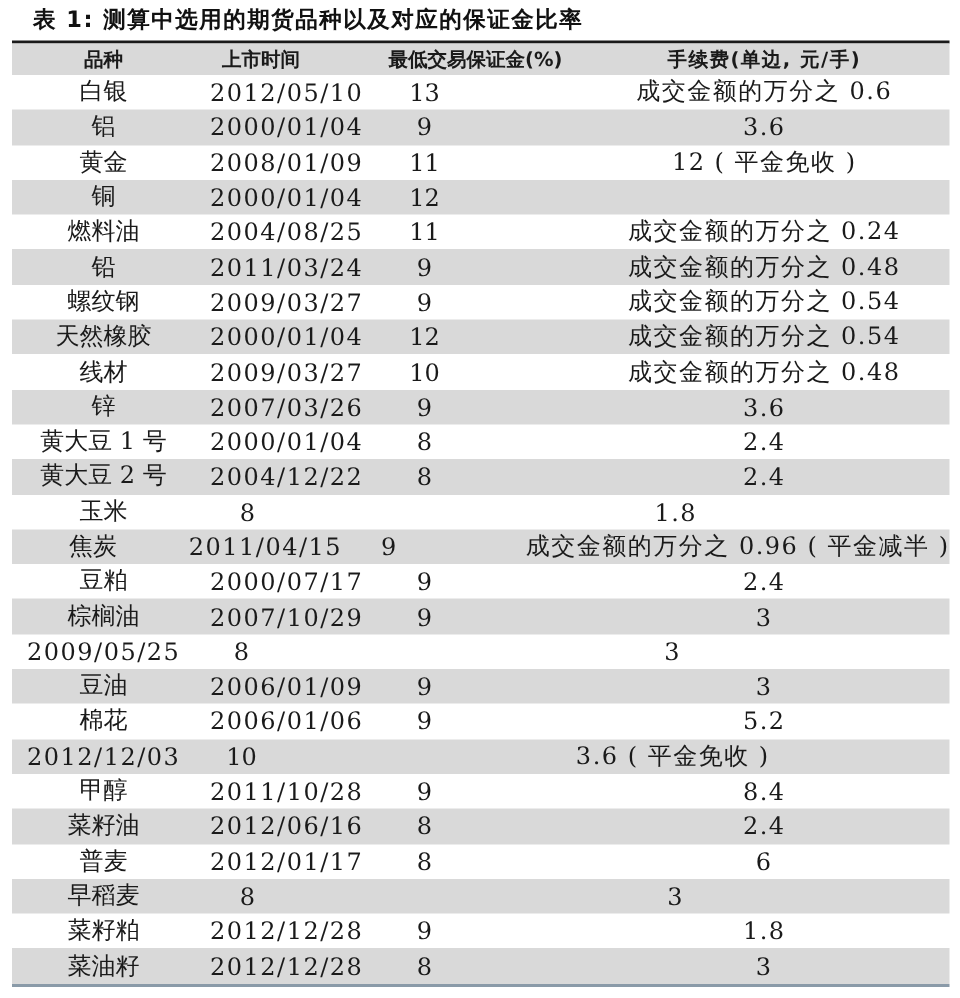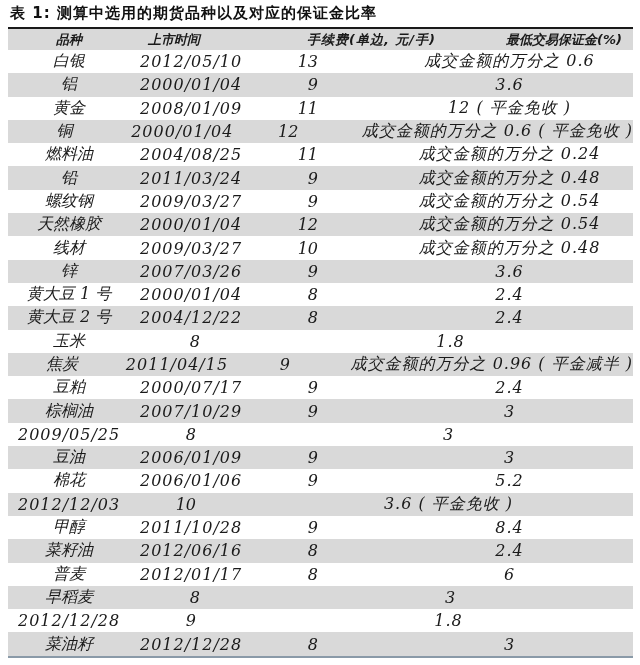--- a/index.html
+++ b/index.html
@@ -1,48 +1,48 @@
 <!DOCTYPE html>
 <html><head>
 <meta charset="utf-8">
 <style>
   html, body { margin: 0; padding: 0; background: #ffffff; }
   body { width: 640px; height: 665px; overflow: hidden; position: relative;
          font-family: "DejaVu Serif", "Liberation Serif", serif; color: #1a1a1a; }
-  .title { position: absolute; left: 10px; top: 4px; font-size: 15px; font-weight: bold;
+  .title { position: absolute; left: 22px; top: 4px; font-size: 15px; font-weight: bold;
            letter-spacing: 1px; color: #111; font-family: "DejaVu Sans", "Liberation Sans", sans-serif; }
   .table { position: absolute; left: 8px; top: 27px; width: 625px;
-           border-top: 2px solid #1a1a1a; border-bottom: 2px solid #8a9aa8; font-style: italic; }
+           border-top: 2px solid #1a1a1a; border-bottom: 2px solid #8a9aa8; }
   .row { display: flex; height: 23.3px; align-items: center; font-size: 16px; }
   .row.shaded { background: #d9d9d9; }
   .row.header { background: #d9d9d9; font-weight: bold; height: 21px;
                 font-family: "DejaVu Sans", "Liberation Sans", sans-serif; font-size: 13px; }
   .cell { box-sizing: border-box; white-space: nowrap; }
   .c-name { width: 122px; text-align: center; }
   .c-date { width: 118px; text-align: left; padding-left: 10px; letter-spacing: 1px; }
-  .c-margin { width: 74px; text-align: right; padding-right: 4px; }
+  .c-margin { width: 74px; text-align: center; padding-right: 4px; }
   .c-header-margin { width: 138px; text-align: center; }
   .c-fee { flex: 1; text-align: center; padding-left: 60px; letter-spacing: 1px; }
   .row.header .c-fee { padding-left: 0; }
   .row.header .c-date { padding-left: 18px; letter-spacing: 0; }
   .row.data .c-fee { padding-left: 0; }
   .row.data .c-margin { width: 74px; }
   .row.data .c-gap { width: 64px; }
 </style>
 </head>
 <body>
 
 <div class="title">表 1: 测算中选用的期货品种以及对应的保证金比率</div>
 
 <div class="table" id="tbl">
   <div class="row header">
     <div class="cell c-name">品种</div>
     <div class="cell c-date">上市时间</div>
+    <div class="cell c-header-margin">最低交易保证金(%)</div>
     <div class="cell c-fee">手续费(单边, 元/手)</div>
-    <div class="cell c-header-margin">最低交易保证金(%)</div>
   </div>
 <div class="row data">
       <div class="cell c-name">白银</div>
       <div class="cell c-date">2012/05/10</div>
       <div class="cell c-margin">13</div>
       <div class="cell c-gap"></div>
       <div class="cell c-fee">成交金额的万分之 0.6</div>
     </div>
     <div class="row data shaded">
       <div class="cell c-name">铝</div>
@@ -56,21 +56,20 @@
       <div class="cell c-date">2008/01/09</div>
       <div class="cell c-margin">11</div>
       <div class="cell c-gap"></div>
       <div class="cell c-fee">12 ( 平金免收 )</div>
     </div>
     <div class="row data shaded">
       <div class="cell c-name">铜</div>
       <div class="cell c-date">2000/01/04</div>
       <div class="cell c-margin">12</div>
       <div class="cell c-gap"></div>
-      <div class="cell c-fee">成交金额的万分之 0.6 ( 平金免收 )</div>
     </div>
     <div class="row data">
       <div class="cell c-name">燃料油</div>
       <div class="cell c-date">2004/08/25</div>
       <div class="cell c-margin">11</div>
       <div class="cell c-gap"></div>
       <div class="cell c-fee">成交金额的万分之 0.24</div>
     </div>
     <div class="row data shaded">
       <div class="cell c-name">铅</div>
@@ -195,20 +194,21 @@
       <div class="cell c-gap"></div>
       <div class="cell c-fee">6</div>
     </div>
     <div class="row data shaded">
       <div class="cell c-name">早稻麦</div>
       <div class="cell c-margin">8</div>
       <div class="cell c-gap"></div>
       <div class="cell c-fee">3</div>
     </div>
     <div class="row data">
+      <div class="cell c-name">菜籽粕</div>
       <div class="cell c-date">2012/12/28</div>
       <div class="cell c-margin">9</div>
       <div class="cell c-gap"></div>
       <div class="cell c-fee">1.8</div>
     </div>
     <div class="row data shaded">
       <div class="cell c-name">菜油籽</div>
       <div class="cell c-date">2012/12/28</div>
       <div class="cell c-margin">8</div>
       <div class="cell c-gap"></div>

